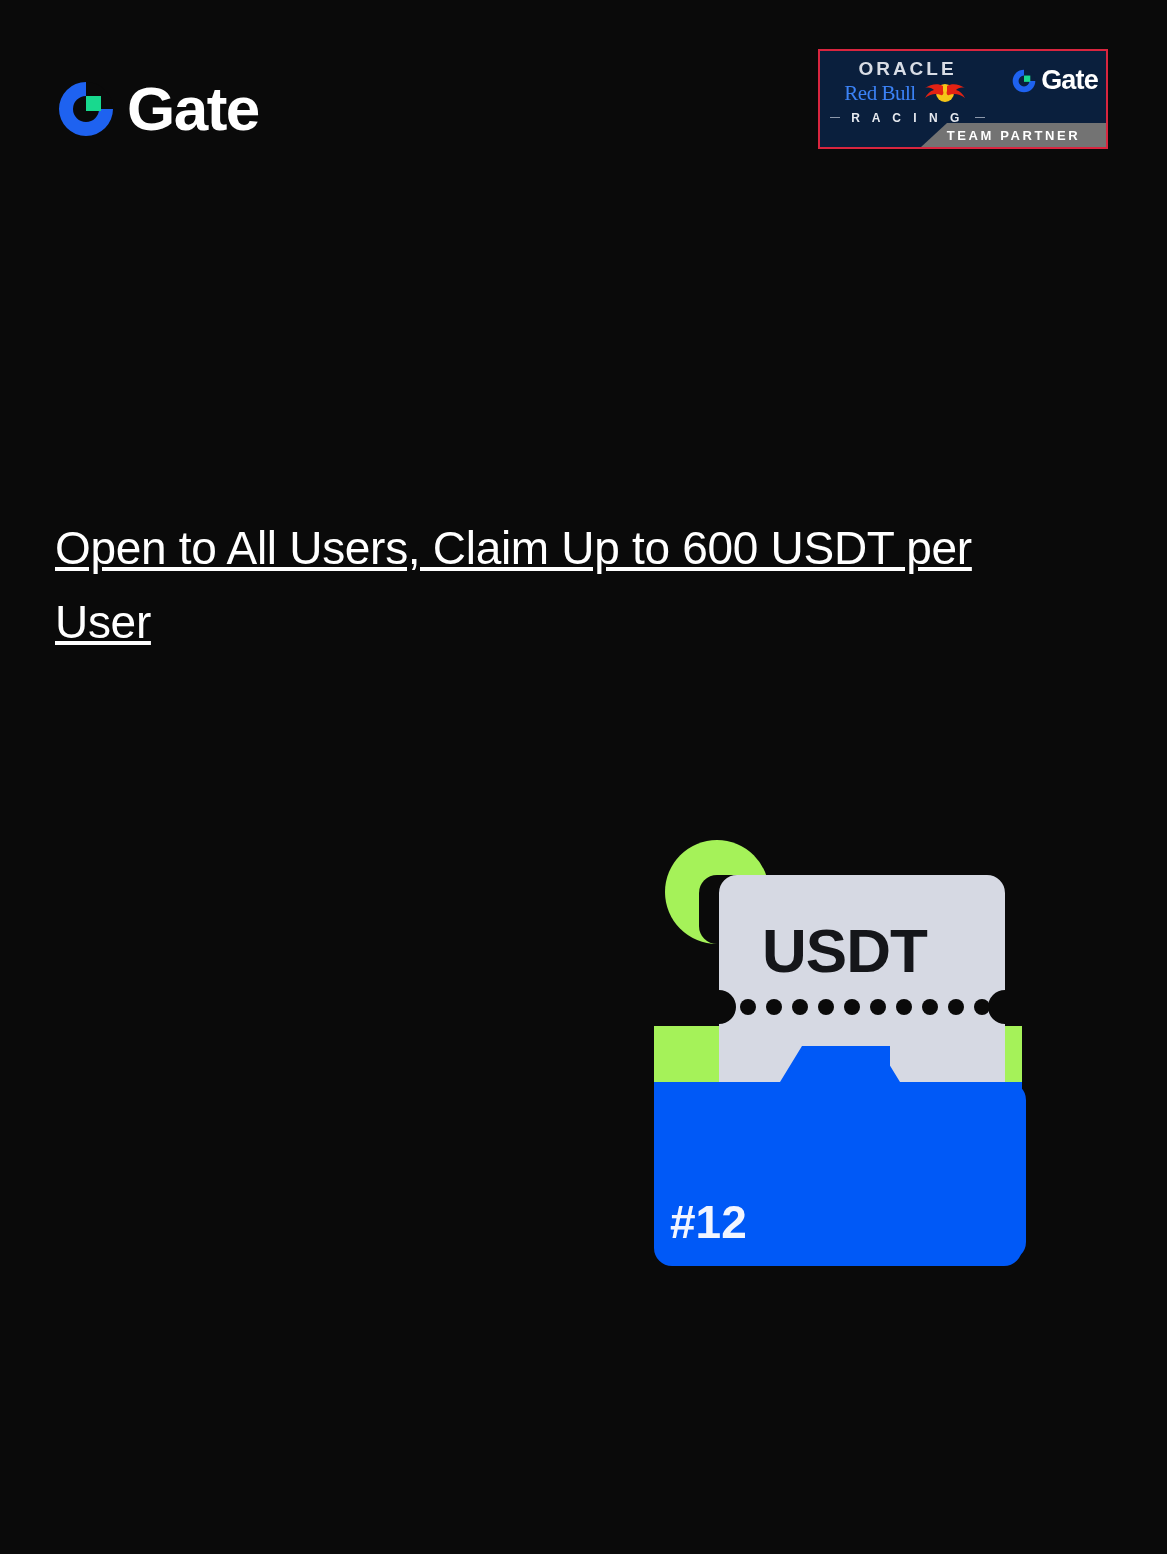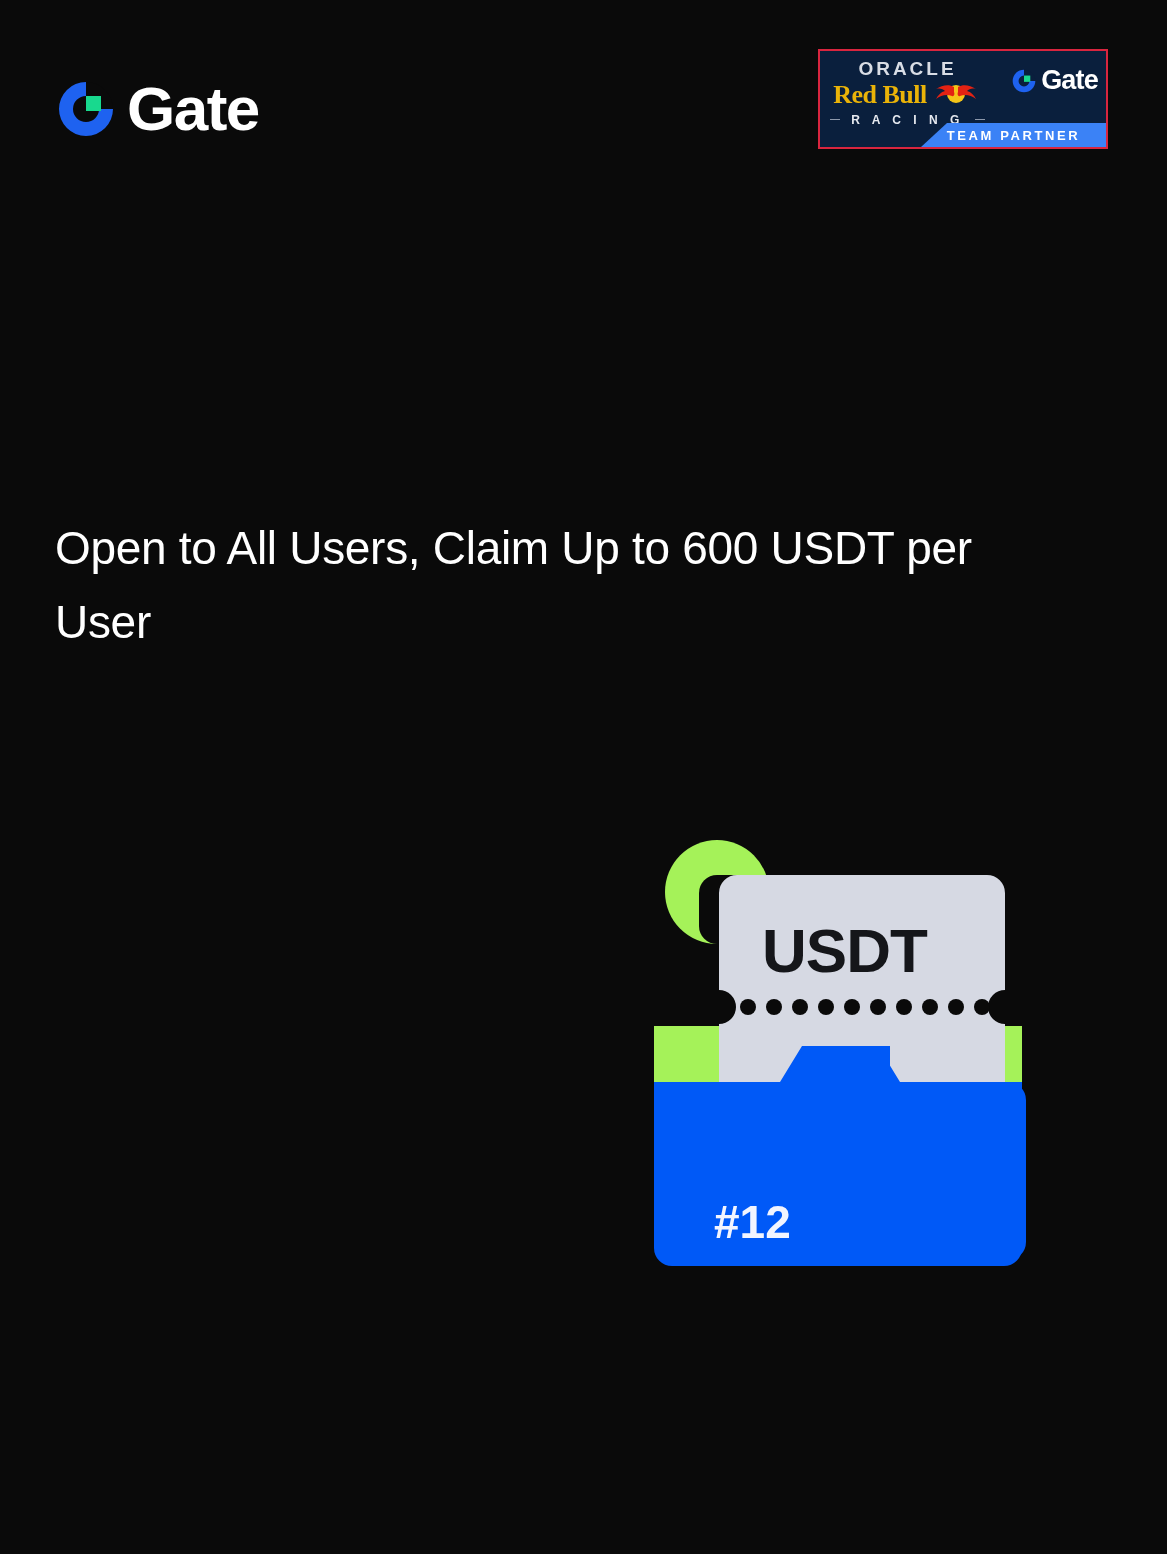--- a/index.html
+++ b/index.html
@@ -17,56 +17,56 @@
   .brand-word { font-size:62px; font-weight:700; color:#ffffff; letter-spacing:-1.5px; line-height:1; }
 
   
   .rb-badge {
     position:absolute; left:818px; top:49px; width:290px; height:100px;
     background:#0a1f3d; border:2px solid #d9253f; overflow:hidden;
   }
   .rb-left { position:absolute; left:10px; top:8px; width:155px; text-align:center; }
   .rb-oracle { font-size:19px; font-weight:700; color:#d9dde5; letter-spacing:3px; line-height:1.05; }
   .rb-redbull-row { display:flex; align-items:center; justify-content:center; gap:3px; margin-top:1px; }
-  .rb-redbull { font-size:26px; font-weight:700; color:#eab308; letter-spacing:-0.5px; font-family:"Liberation Serif", serif; }
+  .rb-redbull { font-size:21px; font-weight:400; color:#3b82f6; letter-spacing:-0.5px; font-family:"Liberation Serif", serif; }
   .rb-racing-wrap { display:flex; align-items:center; gap:11px; margin-top:3px; }
   .rb-line { flex:1; height:1px; background:#8d98ab; }
   .rb-racing { font-size:12px; font-weight:700; color:#e6e9ef; letter-spacing:4.5px; }
   .rb-gate { position:absolute; right:8px; top:16px; display:flex; align-items:center; gap:4px; }
   .rb-gate-mark { position:relative; width:26px; height:26px; }
   .rb-gate-word { font-size:27px; font-weight:700; color:#ffffff; letter-spacing:-0.8px; line-height:1; }
   .rb-partner {
     position:absolute; right:0; bottom:0; height:24px; width:185px;
-    background:#3b82f6; color:#ffffff; font-size:13px; font-weight:700;
+    background:#737373; color:#ffffff; font-size:13px; font-weight:700;
     letter-spacing:2.6px; display:flex; align-items:center; justify-content:center;
     clip-path:polygon(26px 0, 100% 0, 100% 100%, 0 100%);
   }
 
   
   .headline {
     position:absolute; left:55px; top:270px; width:900px;
     font-size:76px; font-weight:700; color:#ffffff;
     line-height:1.45; letter-spacing:-1px;
   }
   .subhead {
     position:absolute; left:55px; top:512px; width:1000px;
     font-size:46px; font-weight:400; color:#ffffff;
-    line-height:1.6; letter-spacing:-0.3px;
+    line-height:1.6; letter-spacing:-0.3px;text-decoration:underline;
   }
 
   
   .art { position:absolute; left:640px; top:830px; width:400px; height:450px; }
   .art svg { display:block; width:400px; height:450px; }
   .usdt-label {
     position:absolute; left:122px; top:85px;
     font-size:62px; font-weight:700; color:#15161a; letter-spacing:-1px;
   }
   .num-label {
     position:absolute; left:30px; top:365px;
-    font-size:46px; font-weight:700; color:#f2f5ff; letter-spacing:0px;margin-left:44px;
+    font-size:46px; font-weight:700; color:#f2f5ff; letter-spacing:0px;
   }
 </style>
 </head>
 <body>
 
 <div class="page">
 
   <div class="brand">
     <span class="brand-mark">
       <svg viewBox="0 0 62 62" width="62" height="62" aria-hidden="true">

